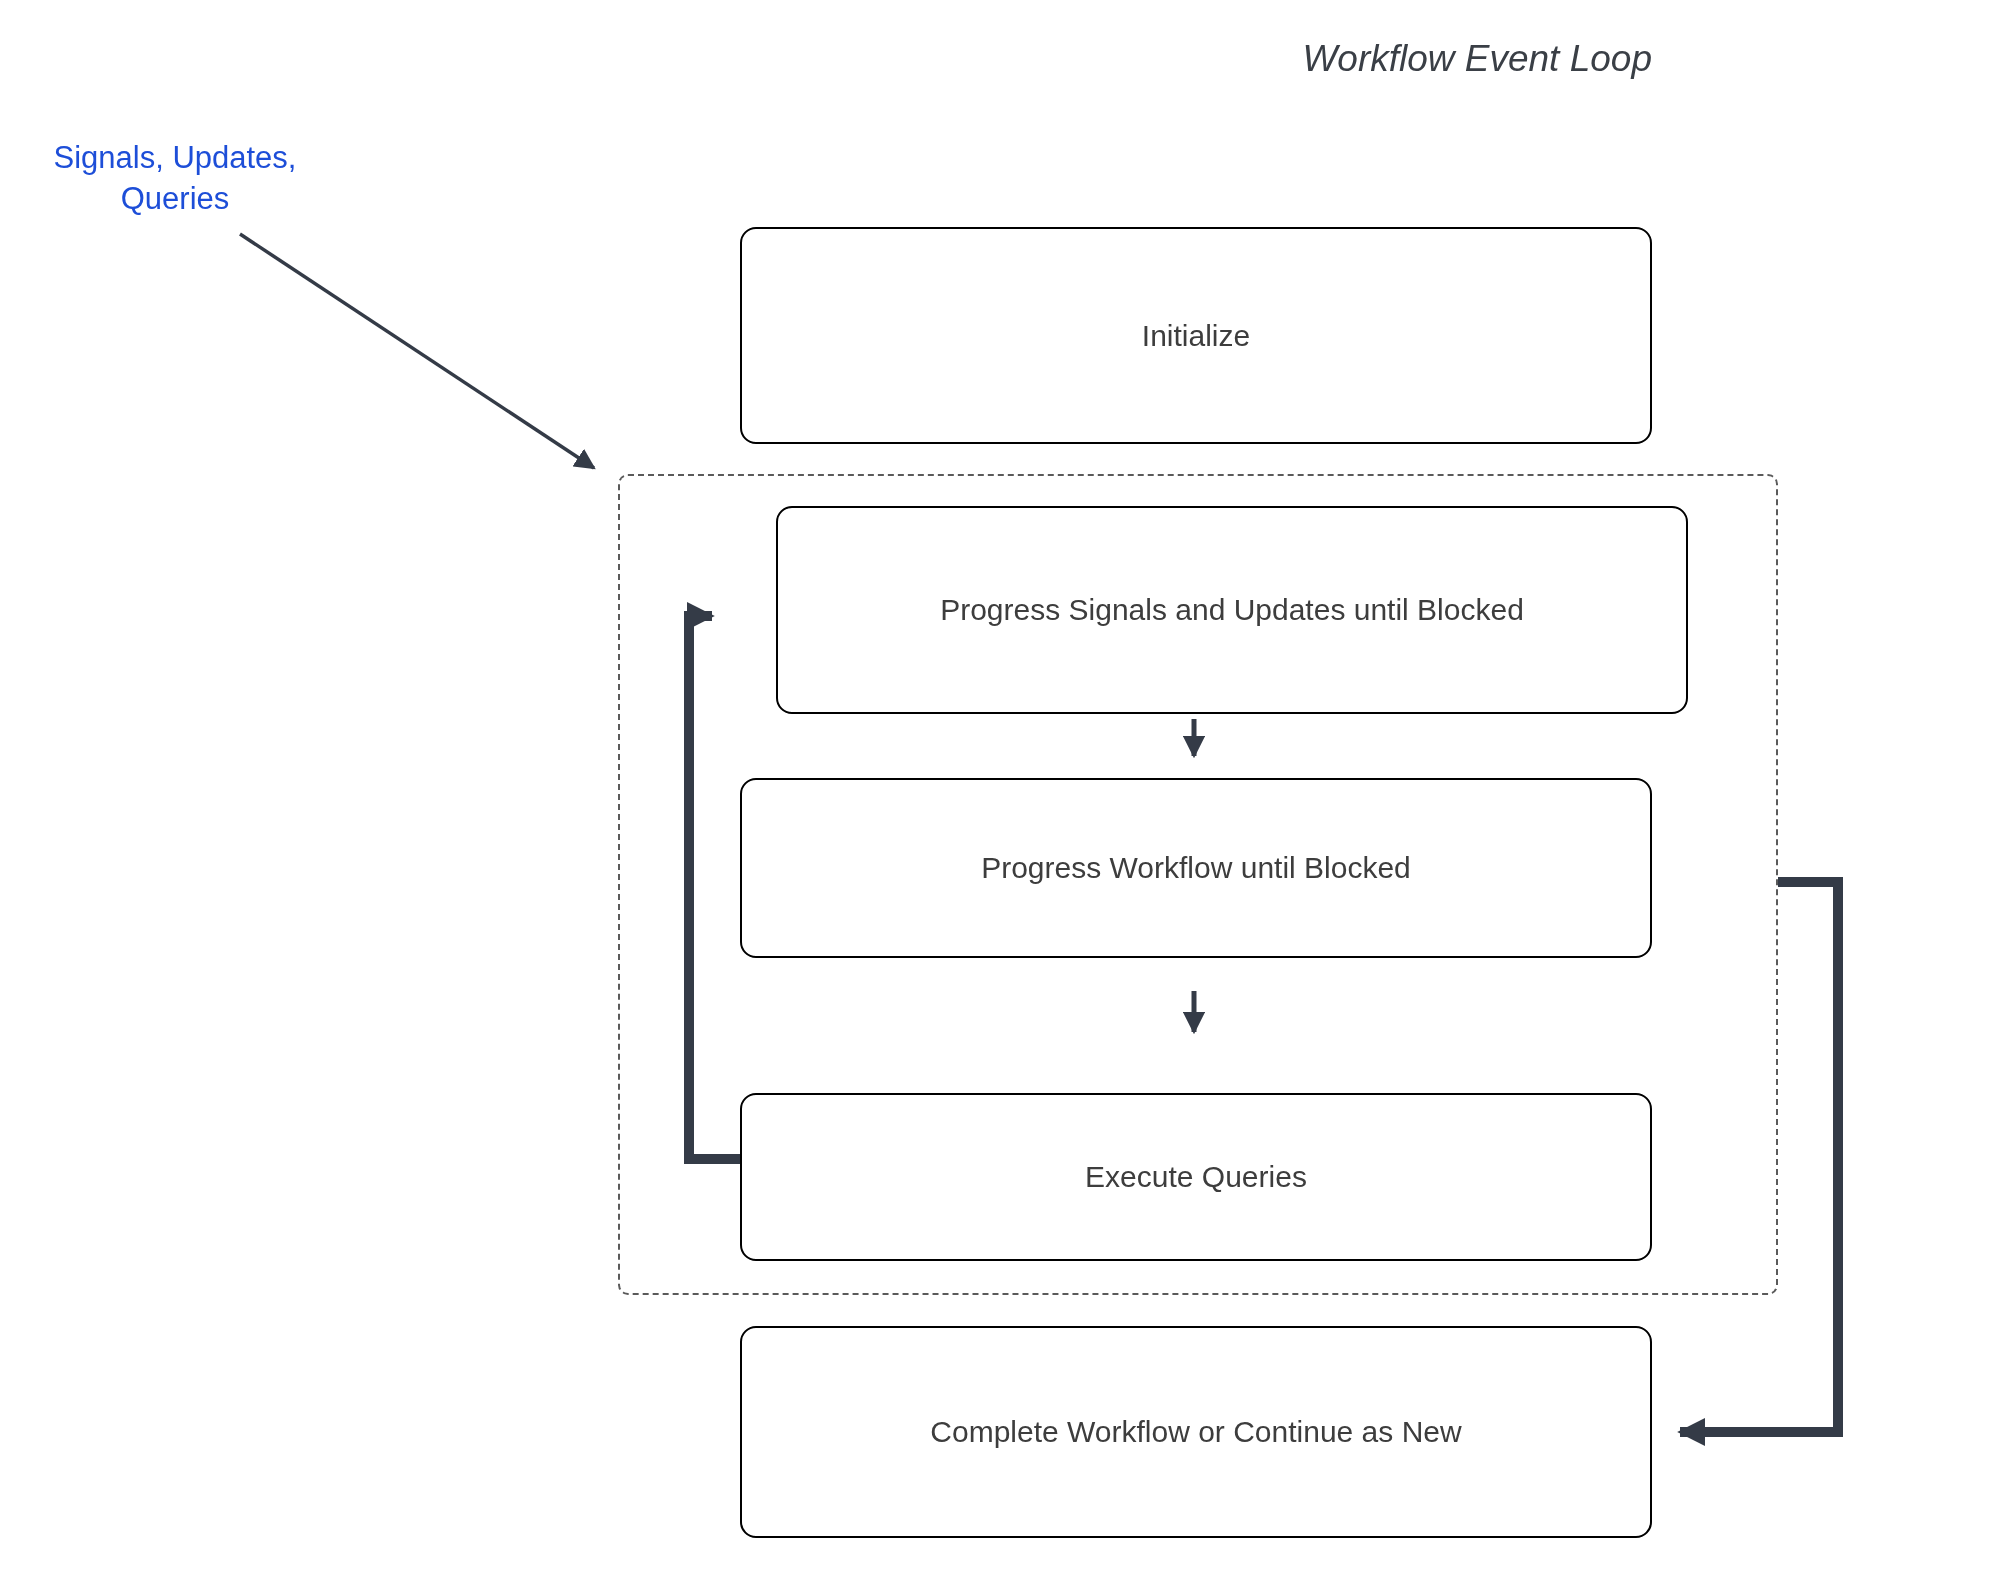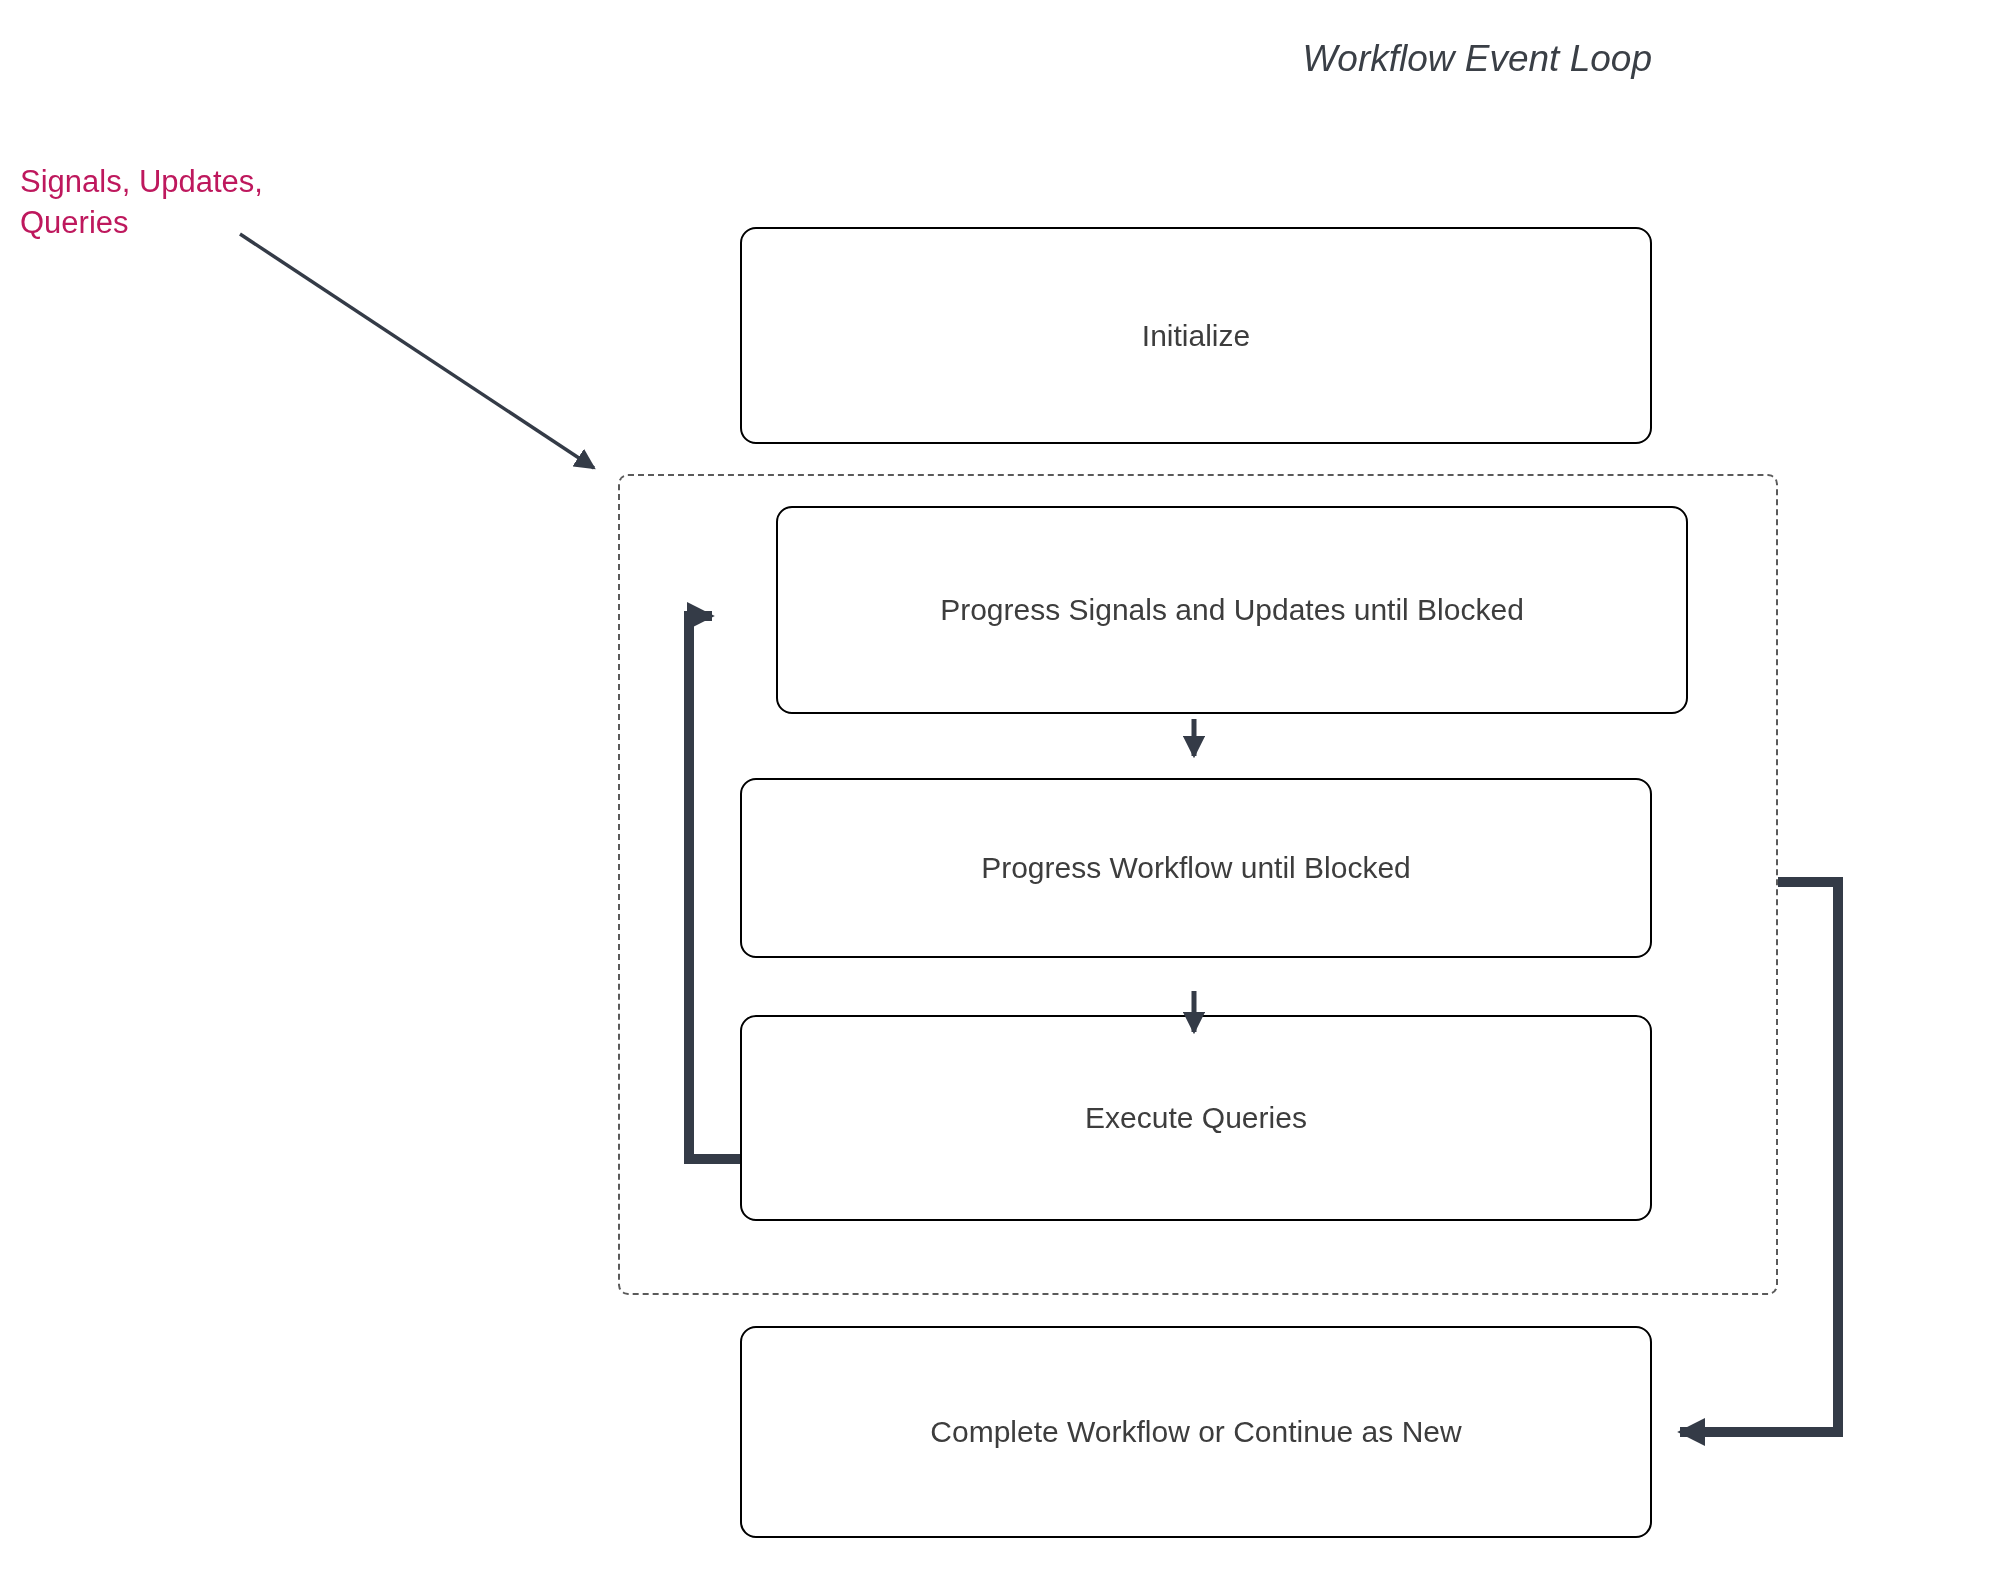--- a/index.html
+++ b/index.html
@@ -23,44 +23,44 @@
     text-align: right;
     font-size: 37px;
     font-style: italic;
     color: #3a3f46;
   }
   .external-label {
     position: absolute;
     left: 20px;
     width: 310px;
     top: 138px;
+    text-align: center;
     font-size: 31px;
     line-height: 1.32;
-    color: #be185d;
-    margin-top: 24px;
+    color: #1d4ed8;
   }
   .node {
     position: absolute;
     background: #ffffff;
     border: 2px solid #000000;
     border-radius: 16px;
     display: flex;
     align-items: center;
     justify-content: center;
     text-align: center;
     font-size: 30px;
     color: #3d3d3d;
     padding: 0 24px;
     box-sizing: border-box;
     z-index: 2;
   }
   .node-initialize { left: 740px; top: 227px; width: 912px; height: 217px; }
   .node-progress-signals { left: 740px; top: 506px; width: 912px; height: 208px; margin-left: 36px; }
   .node-progress-workflow { left: 740px; top: 778px; width: 912px; height: 180px; }
-  .node-execute-queries { left: 740px; top: 1015px; width: 912px; height: 206px; }
+  .node-execute-queries { left: 740px; top: 1093px; width: 912px; height: 168px; }
   .node-complete { left: 740px; top: 1326px; width: 912px; height: 212px; }
   .event-loop-group {
     position: absolute;
     left: 618px;
     top: 474px;
     width: 1160px;
     height: 821px;
     border: 2px dashed #5a5a5a;
     border-radius: 10px;
     box-sizing: border-box;

